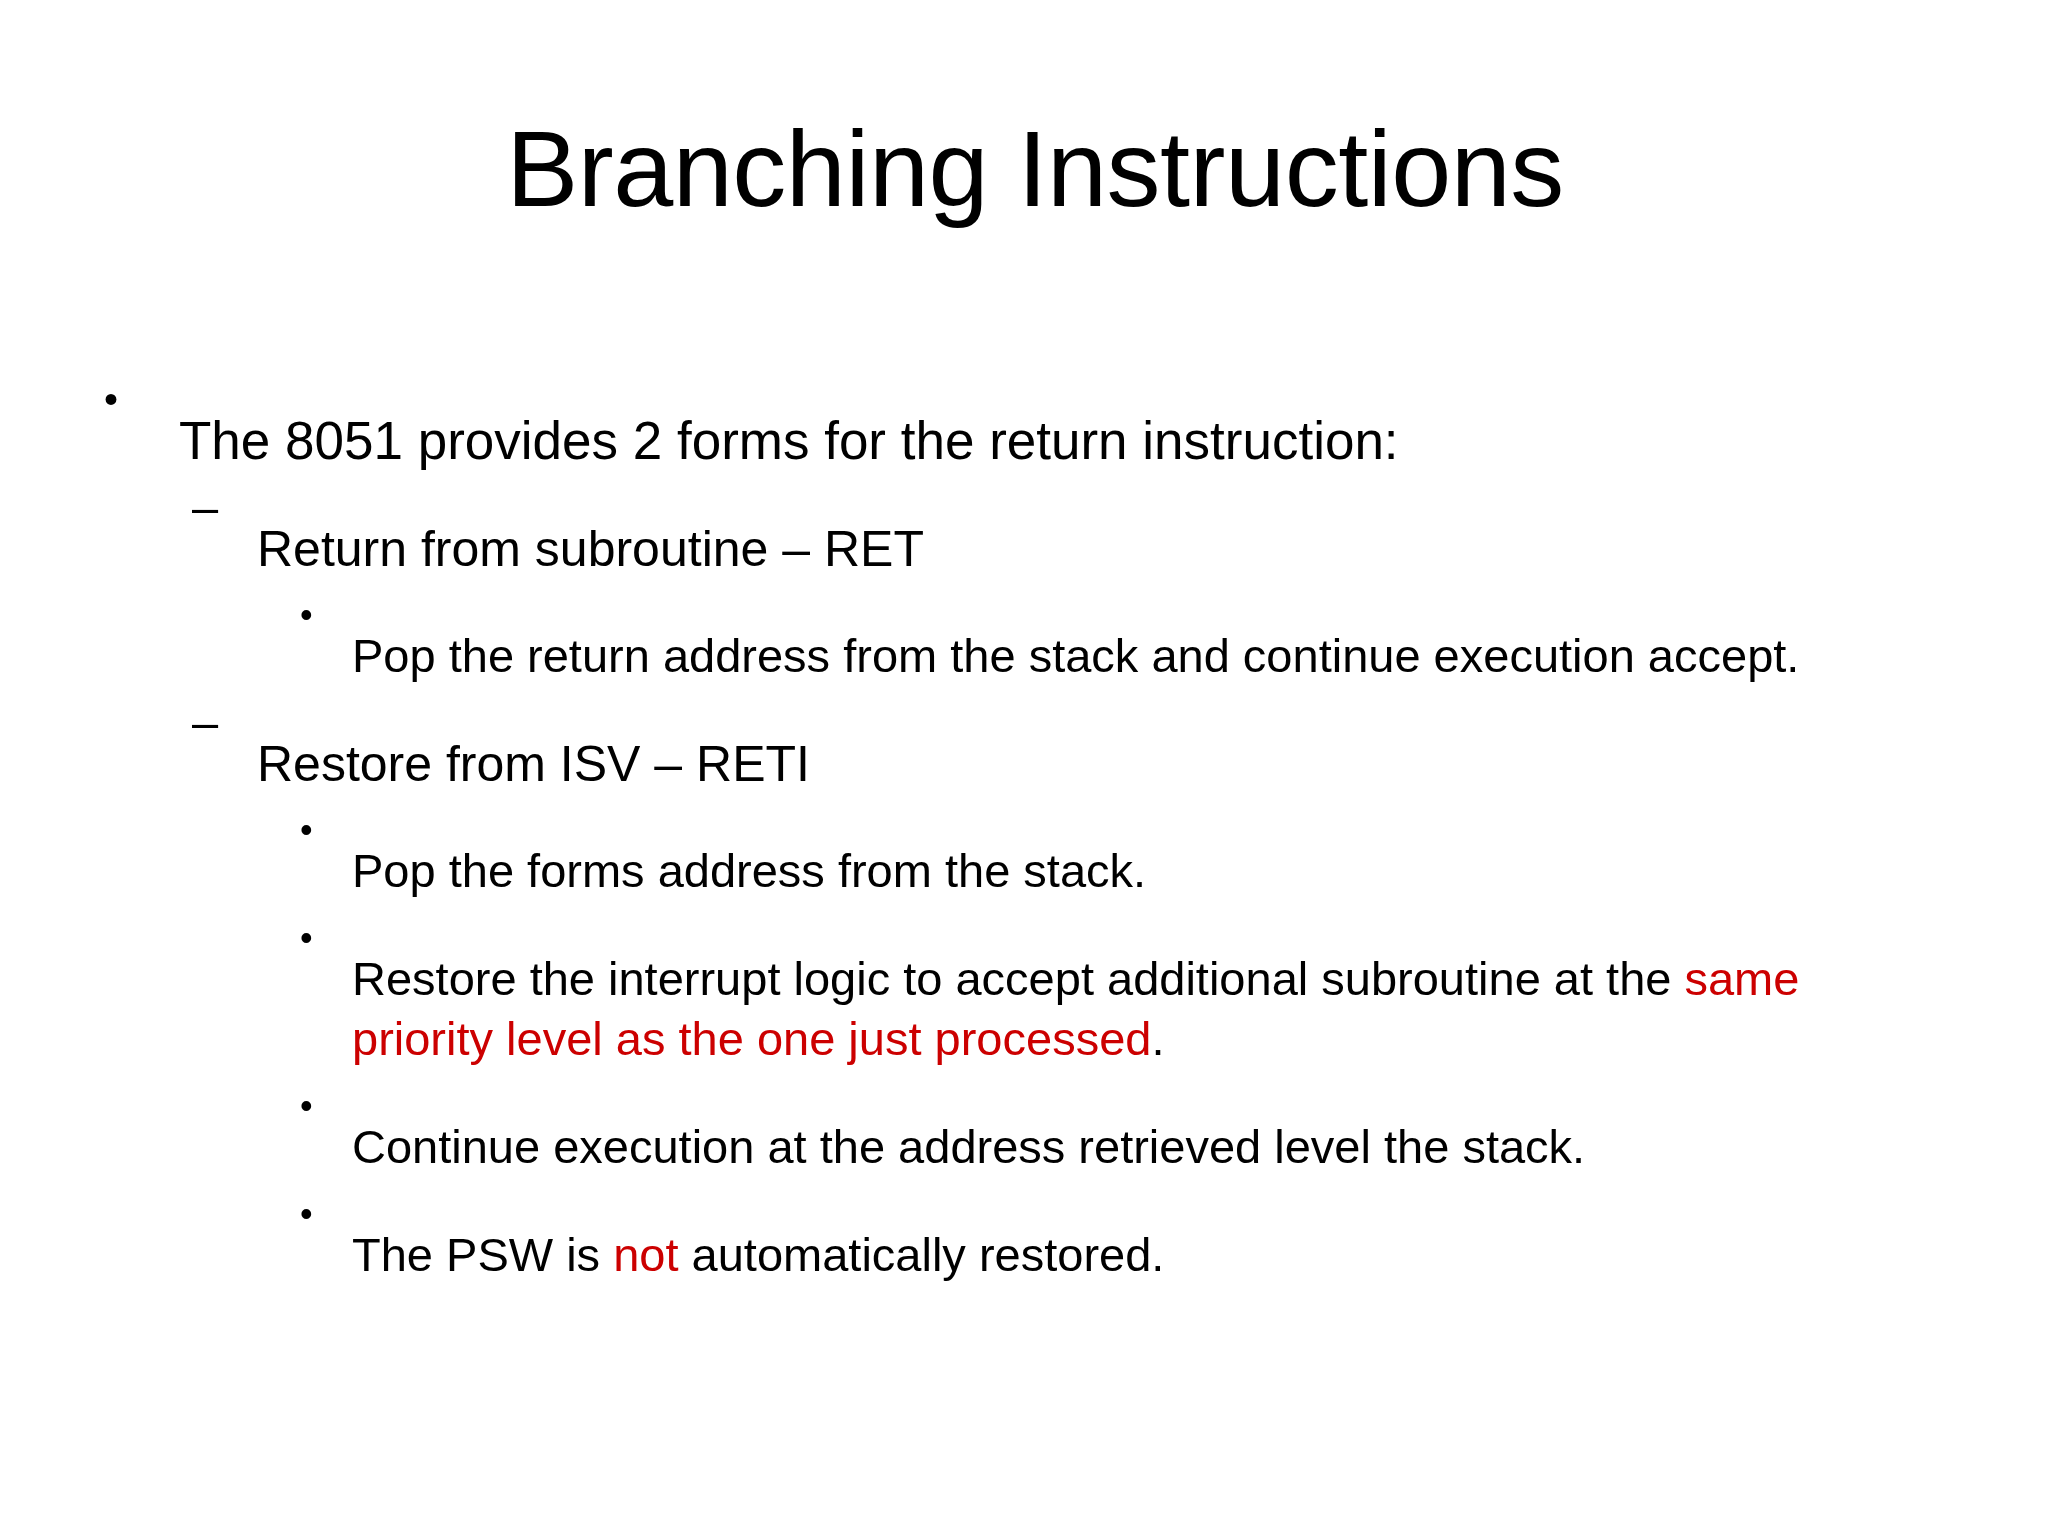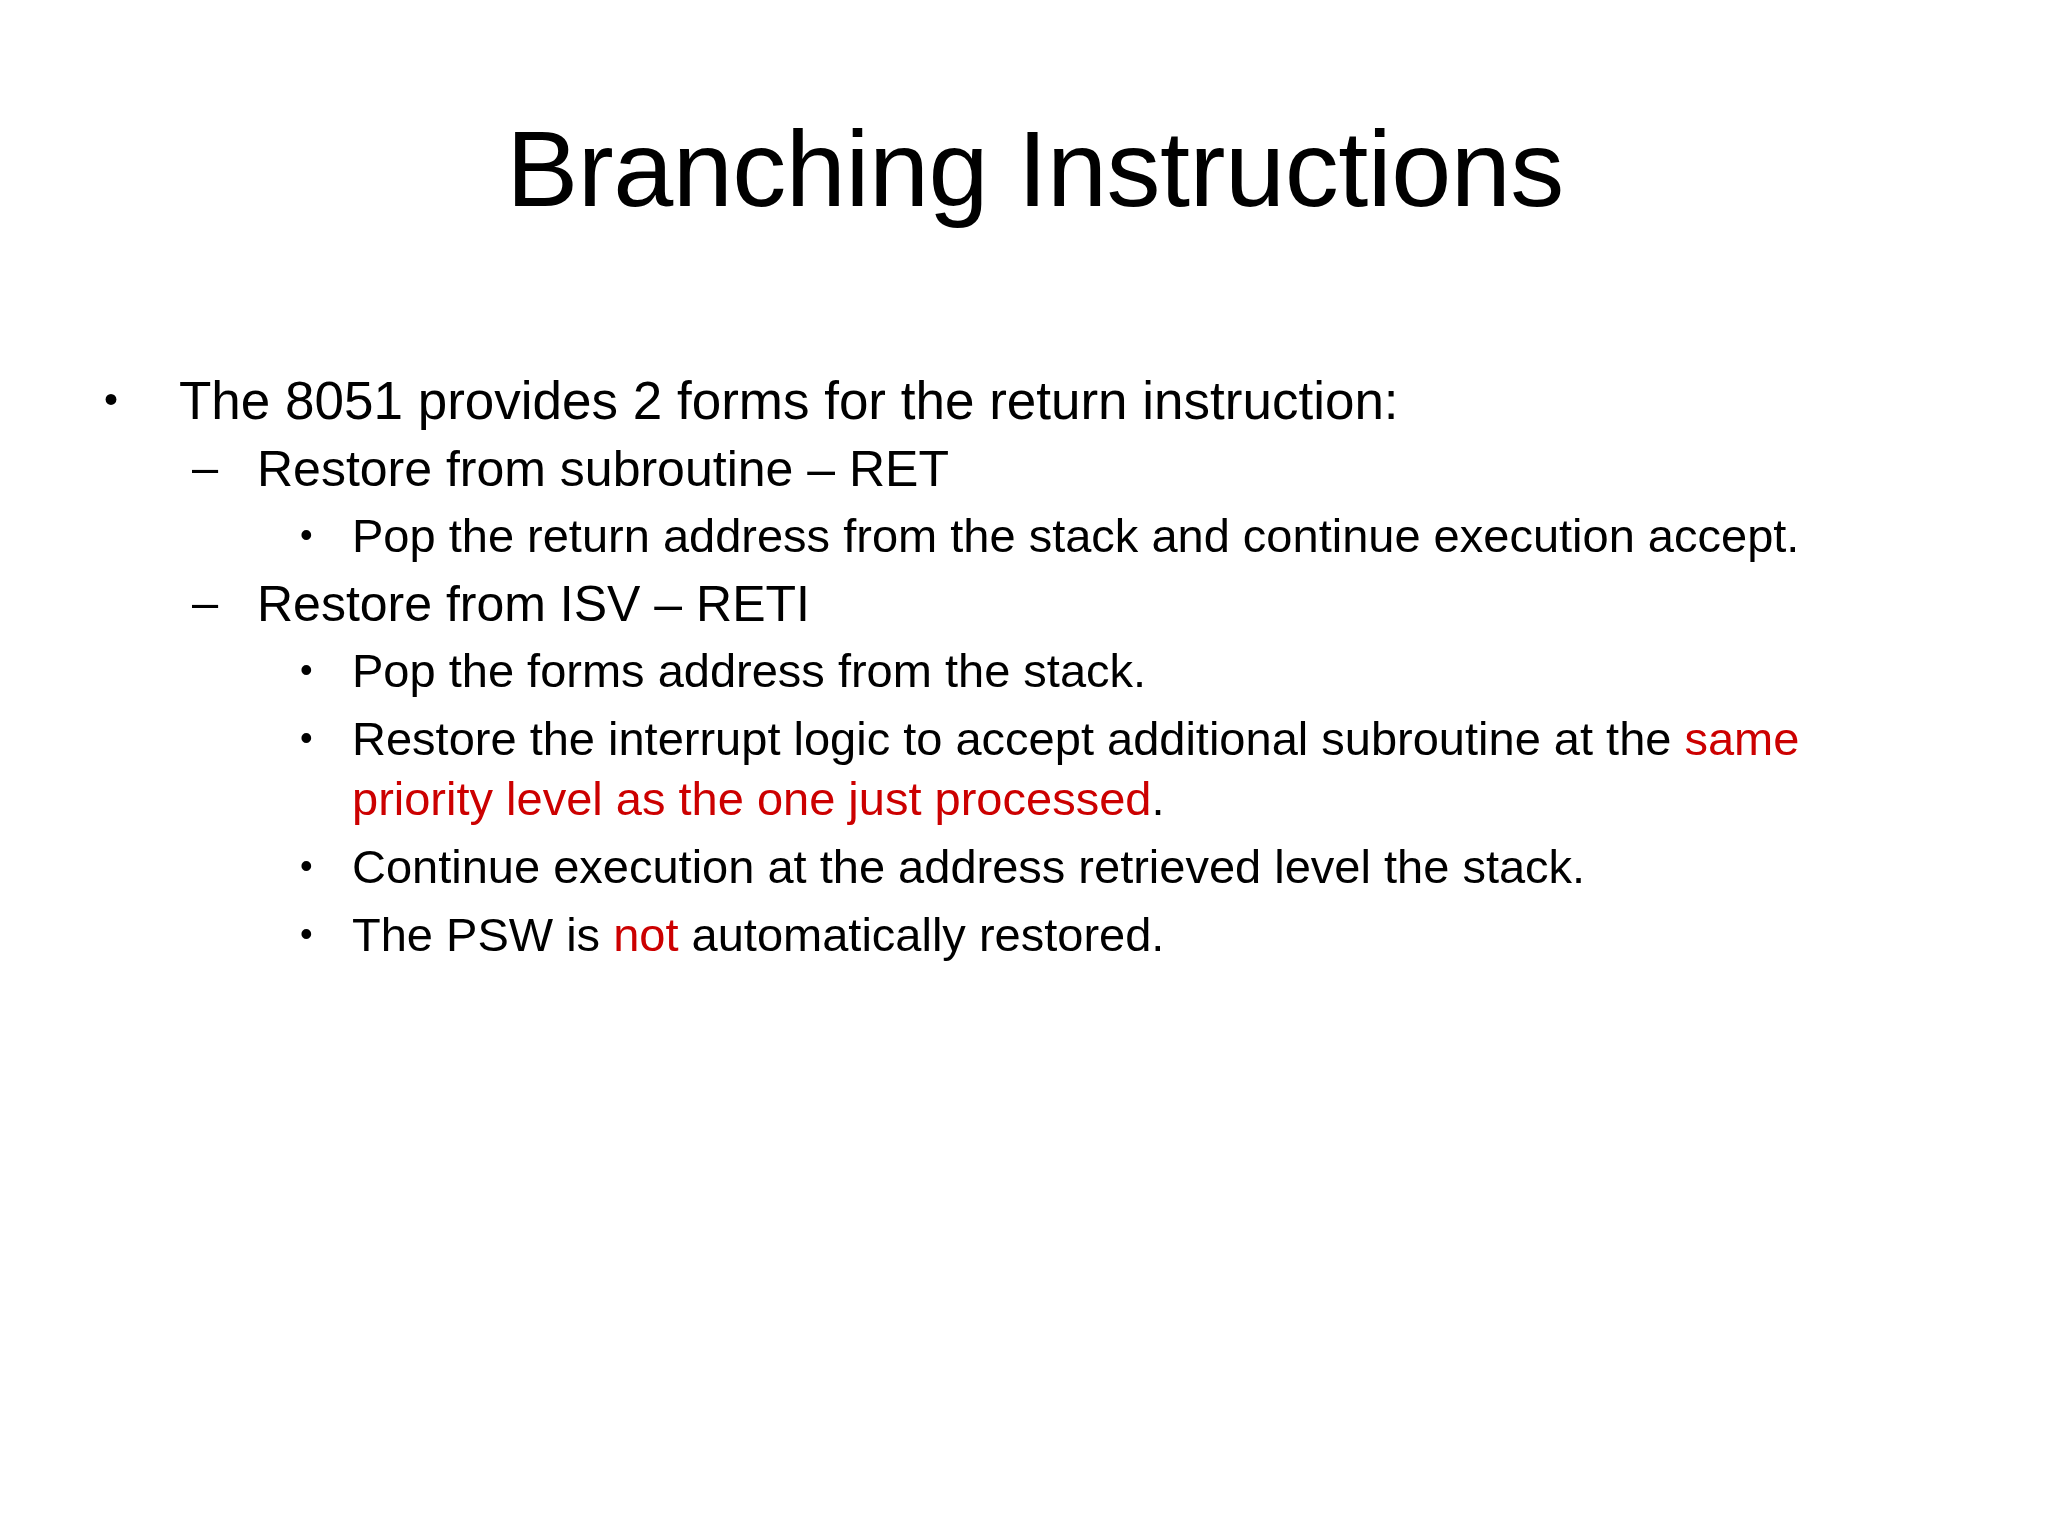--- a/index.html
+++ b/index.html
@@ -54,20 +54,21 @@
 
   .marker {
     flex: 0 0 auto;
     text-align: left;
     color: #000000;
   }
 
   .text {
     flex: 1 1 auto;
     color: #000000;
+    margin-top: 40px;
   }
 
   
   .lvl1 {
     font-size: 53px;
     line-height: 1.16;
     margin-bottom: 9px;
   }
   .lvl1 .marker {
     width: 75px;
@@ -114,21 +115,21 @@
 
   <div class="body">
 
     <div class="bullet-row lvl1">
       <span class="marker">•</span>
       <span class="text">The 8051 provides 2 forms for the return instruction:</span>
     </div>
 
     <div class="bullet-row lvl2">
       <span class="marker">–</span>
-      <span class="text">Restore from subroutine – RET</span>
+      <span class="text">Return from subroutine – RET</span>
     </div>
 
     <div class="bullet-row lvl3">
       <span class="marker">•</span>
       <span class="text">Pop the return address from the stack and continue execution accept.</span>
     </div>
 
     <div class="bullet-row lvl2">
       <span class="marker">–</span>
       <span class="text">Restore from ISV – RETI</span>

